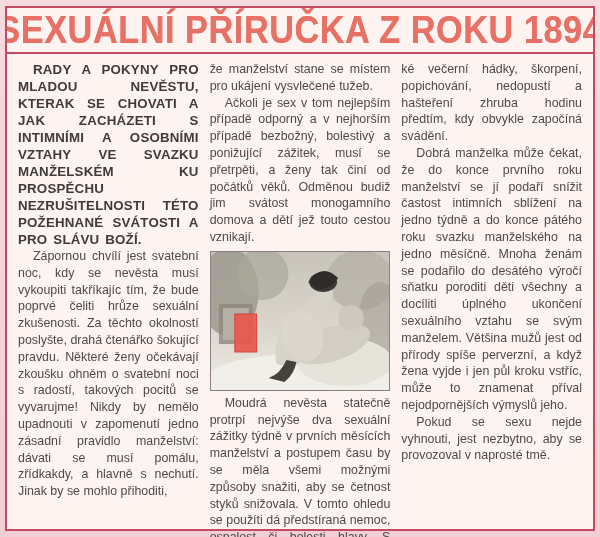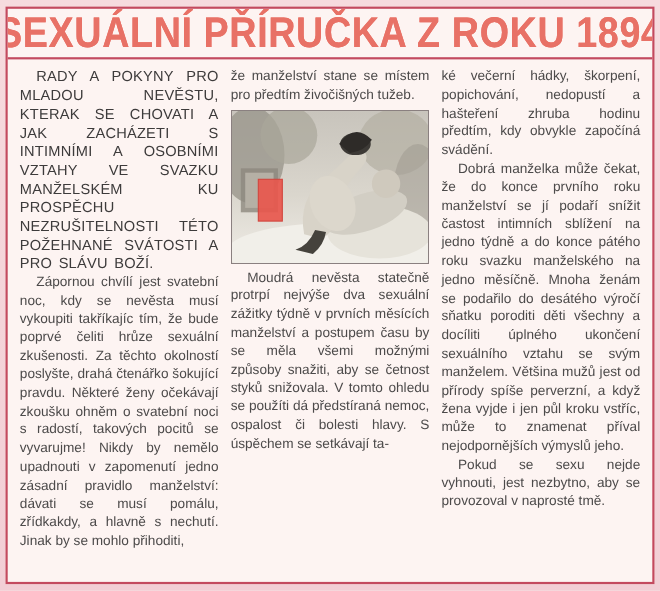--- a/index.html
+++ b/index.html
@@ -45,21 +45,21 @@
     padding:7px 11px 6px 11px;
     text-align:justify;
     color:#4c4a4a;
     font-size:12.4px;
     line-height:16.8px;
   }
   .col{flex:1 1 0;min-width:0;}
   .content p{margin:0;text-indent:15px;}
   .content p.noindent{text-indent:0;}
   .lead{
-    font-weight:normal;
+    font-weight:bold;
     color:#3d3b3b;
     font-size:13.3px;
     line-height:17px;
     letter-spacing:.2px;
     word-spacing:2px;
   }
   .photo-frame{
     margin:5px 0 4px 0;
     border:1px solid #8a8080;
     background:#d9d6d0;
@@ -80,21 +80,22 @@
     </div>
 
     <div class="content">
 
       <div class="col">
         <p class="lead">RADY A POKYNY PRO MLADOU NEVĚSTU, KTERAK SE CHOVATI A JAK ZACHÁZETI S INTIMNÍMI A OSOBNÍMI VZTAHY VE SVAZKU MANŽELSKÉM KU PROSPĚCHU NEZRUŠITELNOSTI TÉTO POŽEHNANÉ SVÁTOSTI A PRO SLÁVU BOŽÍ.</p>
         <p>Zápornou chvílí jest svatební noc, kdy se nevěsta musí vykoupiti takříkajíc tím, že bude poprvé čeliti hrůze sexuální zkušenosti. Za těchto okolností poslyšte, drahá čtenářko šokující pravdu. Některé ženy očekávají zkoušku ohněm o svatební noci s radostí, takových pocitů se vyvarujme! Nikdy by nemělo upadnouti v zapomenutí jedno zásadní pravidlo manželství: dávati se musí pomálu, zřídkakdy, a hlavně s nechutí. Jinak by se mohlo přihoditi,</p>
       </div>
 
       <div class="col">
-        <p class="noindent">že manželství stane se místem pro předtím živočišných tužeb.</p>
+        <p class="noindent">že manželství stane se místem pro ukájení vysvlečené tužeb.</p>
+        <p>Ačkoli je sex v tom nejlepším případě odporný a v nejhorším případě bezbožný, bolestivý a ponižující zážitek, musí se přetrpěti, a ženy tak činí od počátků věků. Odměnou budiž jim svátost monogamního domova a dětí jež touto cestou vznikají.</p>
 
         <div class="photo-frame">
           <svg viewBox="0 0 180 138" preserveAspectRatio="none">
             <defs>
               <linearGradient id="bg" x1="0" y1="0" x2="0" y2="1">
                 <stop offset="0" stop-color="#c8c4bc"></stop>
                 <stop offset="0.55" stop-color="#dad6cd"></stop>
                 <stop offset="1" stop-color="#efece6"></stop>
               </linearGradient>
             </defs>

